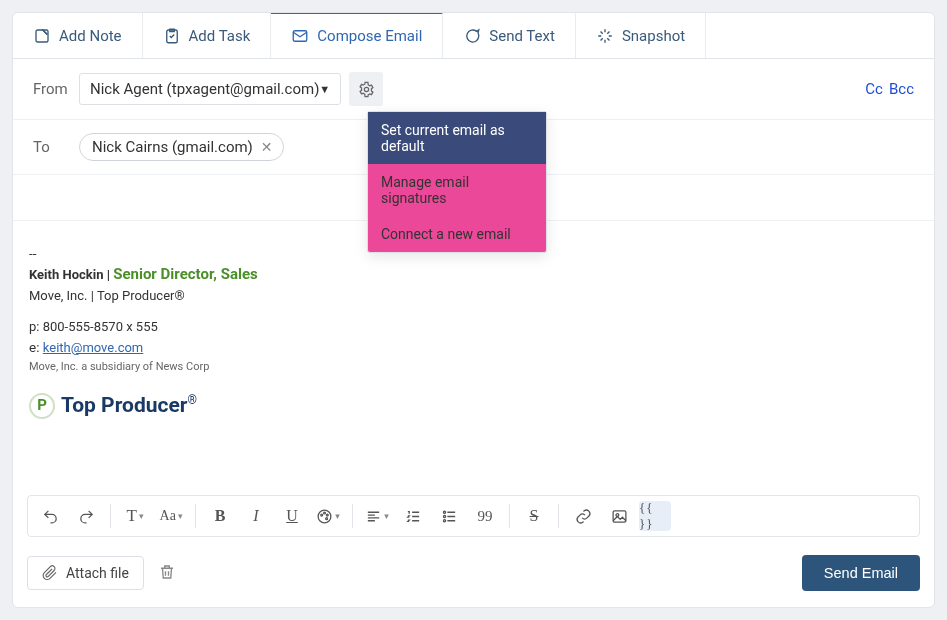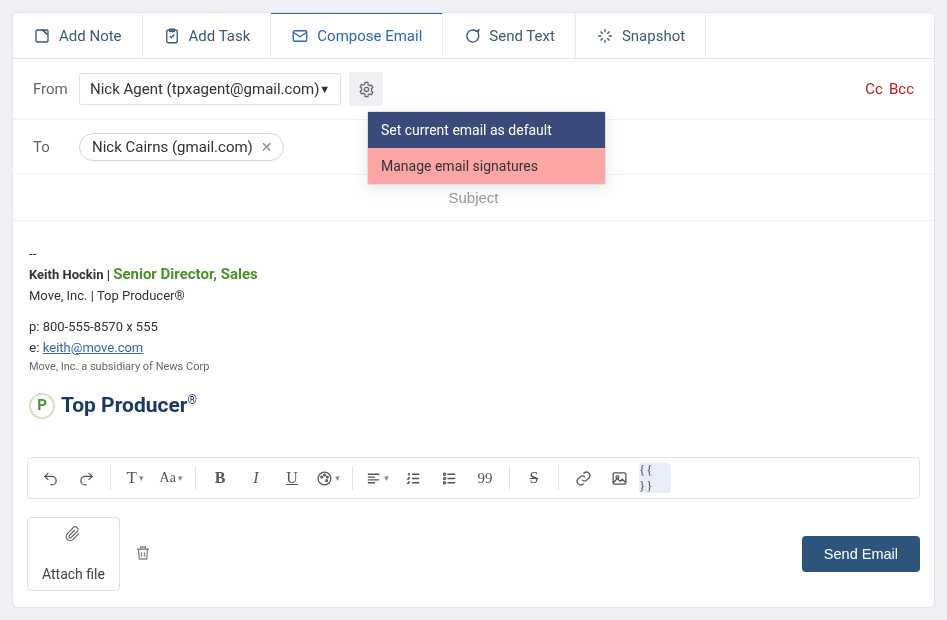--- a/index.html
+++ b/index.html
@@ -69,41 +69,41 @@
   .gear-btn {
     margin-left:8px;
     width:34px;height:34px;
     background:#eef0f3;
     border-radius:3px;
     display:flex;align-items:center;justify-content:center;
     cursor:pointer;
   }
   .gear-btn svg{width:17px;height:17px;stroke:#666;fill:none;stroke-width:1.8;}
   .spacer{flex:1;}
-  .ccbcc{ color:#b91c1c; cursor:pointer; display:flex; gap:6px;}
+  .ccbcc{ color:#1d4ed8; cursor:pointer; display:flex; gap:6px;}
 
   .chip {
     display:inline-flex; align-items:center; gap:8px;
     border:1px solid #d0d4da; border-radius:14px;
     padding:4px 10px 4px 12px;
     font-size:15px; color:#333;text-align:center;
   }
   .chip .x{color:#888;cursor:pointer;font-size:14px;}
 
   .subject-input{
     border:none;outline:none;width:100%;font-size:15px;color:#333;text-align:center;
   }
   .subject-input::placeholder{color:#999;}
 
   .dropdown {
     position:absolute;
     top:52px;
     left:354px;
-    width:239px;
-    background:#fca5a5;
+    width:180px;
+    background:#ec4899;
     border:1px solid #dcdfe4;
     box-shadow:0 4px 14px rgba(0,0,0,0.10);
     border-radius:3px;
     z-index:10;
   }
   .dropdown-item{
     padding:10px 13px;
     font-size:14px;
     cursor:pointer;
     color:#333;
@@ -148,23 +148,23 @@
   .tool svg{width:17px;height:17px;stroke:#555;fill:none;stroke-width:1.8;}
   .tool-divider{width:1px;height:24px;background:#e1e4e8;margin:0 4px;}
   .tool-dd{display:flex;align-items:center;gap:2px;}
   .caret{font-size:9px;color:#888;}
 
   .footer{
     display:flex;align-items:center;
     padding:0 14px 16px 14px;
   }
   .attach-btn{
-    display:flex;align-items:center;gap:24px;
+    display:flex;align-items:center;gap:8px;
     border:1px solid #dcdfe4;border-radius:4px;
-    padding:8px 14px;cursor:pointer;color:#444;flex-direction:column;
+    padding:8px 14px;cursor:pointer;color:#444;
   }
   .attach-btn svg{width:16px;height:16px;stroke:#666;fill:none;stroke-width:1.8;}
   .trash{margin-left:14px;cursor:pointer;}
   .trash svg{width:18px;height:18px;stroke:#888;fill:none;stroke-width:1.8;}
   .send-btn{
     margin-left:auto;
     background:#2d547b;color:#fff;
     border:none;border-radius:4px;
     padding:10px 22px;font-size:14.5px;cursor:pointer;
   }
@@ -226,20 +226,21 @@
     </div>
     <div class="spacer"></div>
     <div class="ccbcc">
       <span>Cc</span>
       <span>Bcc</span>
     </div>
 
     <div class="dropdown">
       <div class="dropdown-item active">Set current email as default</div>
       <div class="dropdown-item">Manage email signatures</div>
+      <div class="dropdown-item">Connect a new email</div>
     </div>
   </div>
 
   <div class="row">
     <span class="row-label">To</span>
     <span class="chip">
       <span>Nick Cairns (gmail.com)</span>
       <span class="x">✕</span>
     </span>
   </div>

